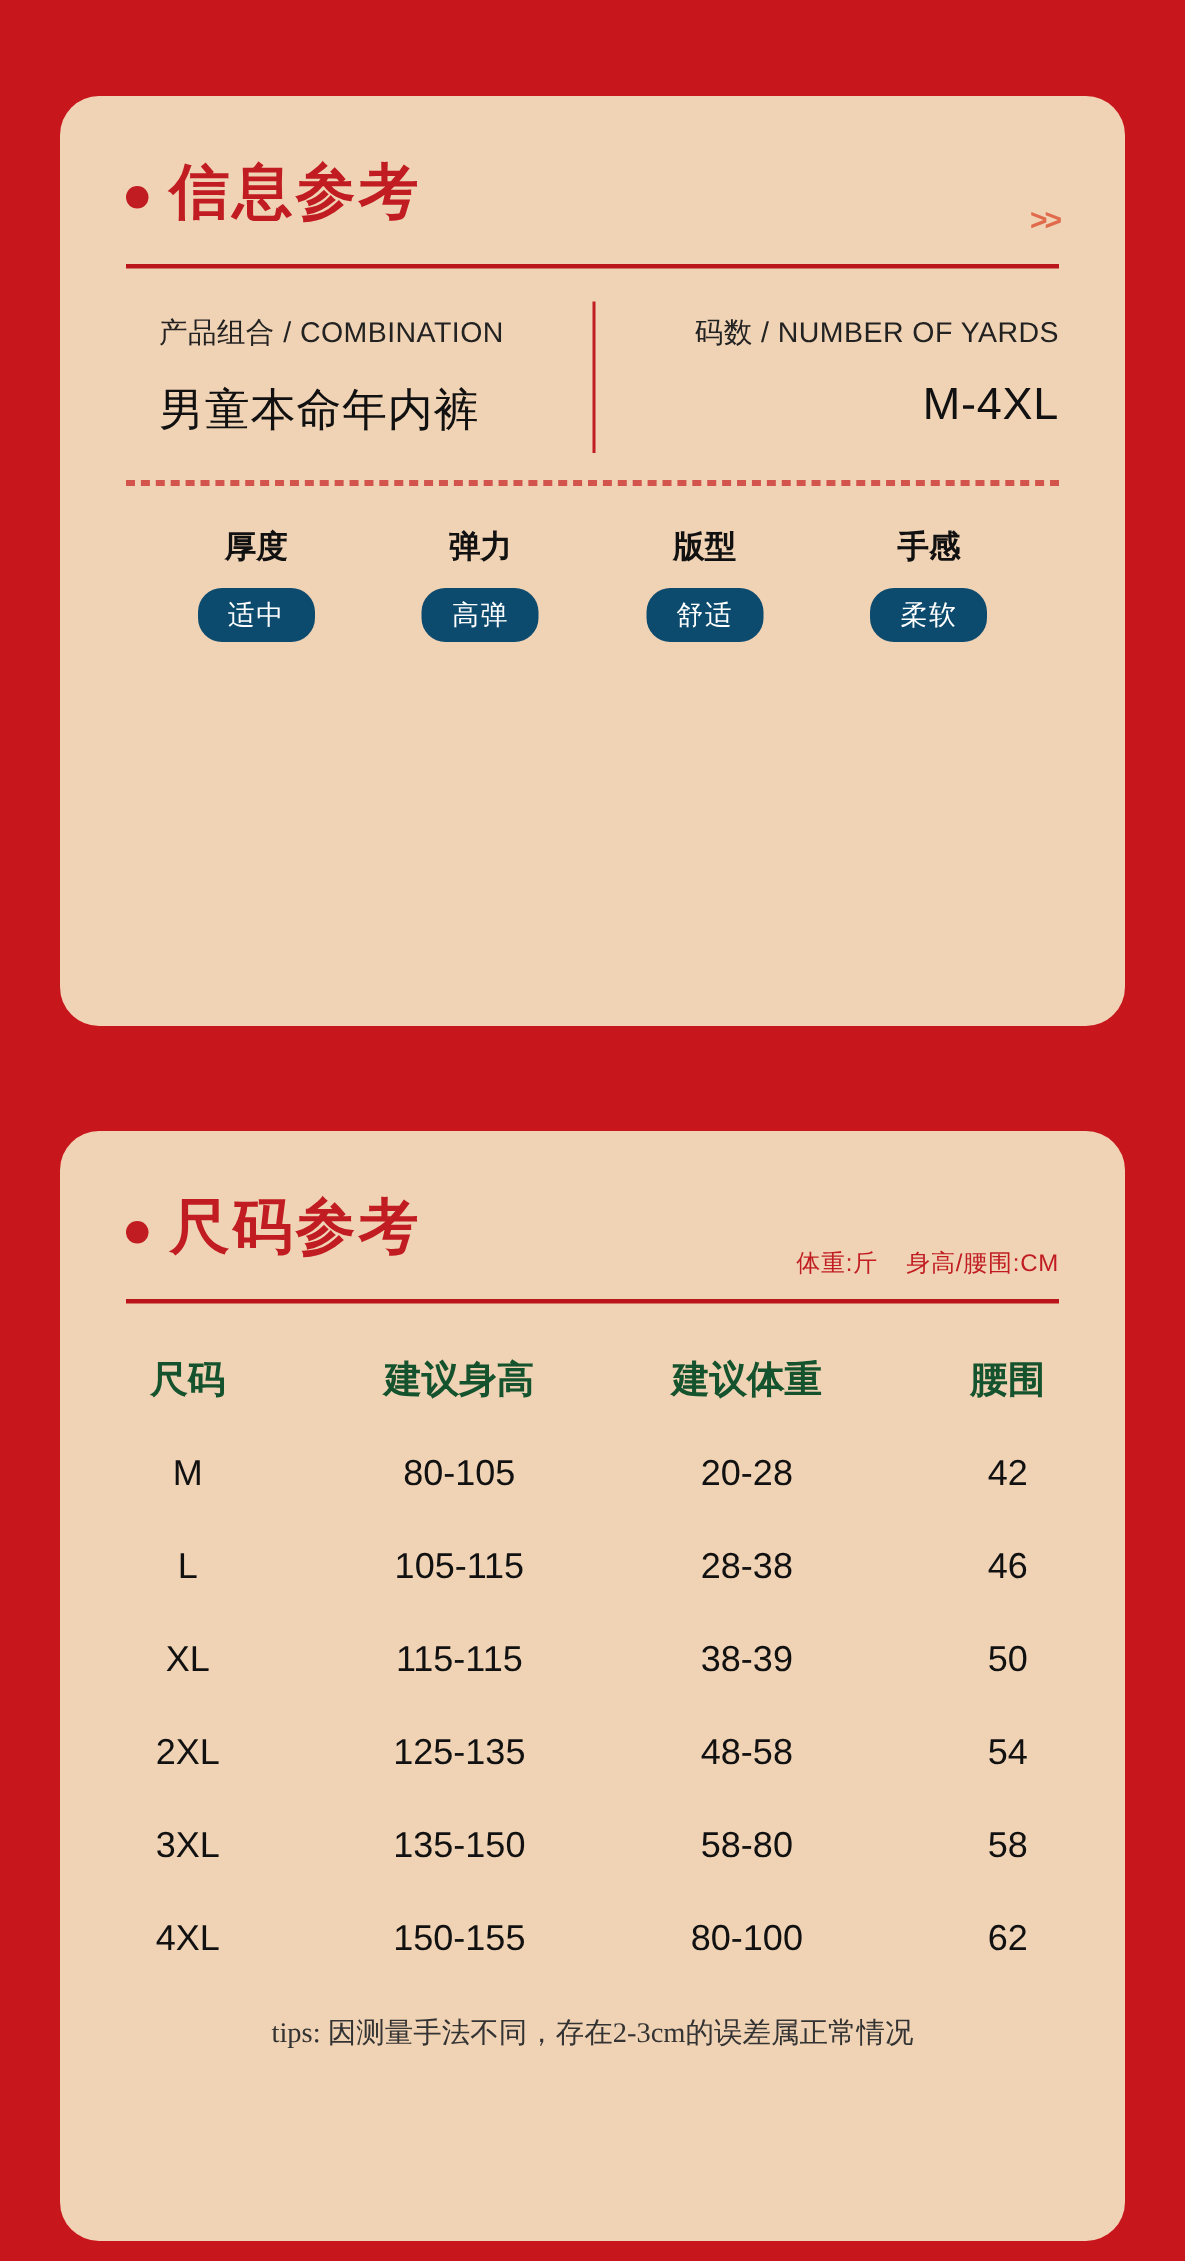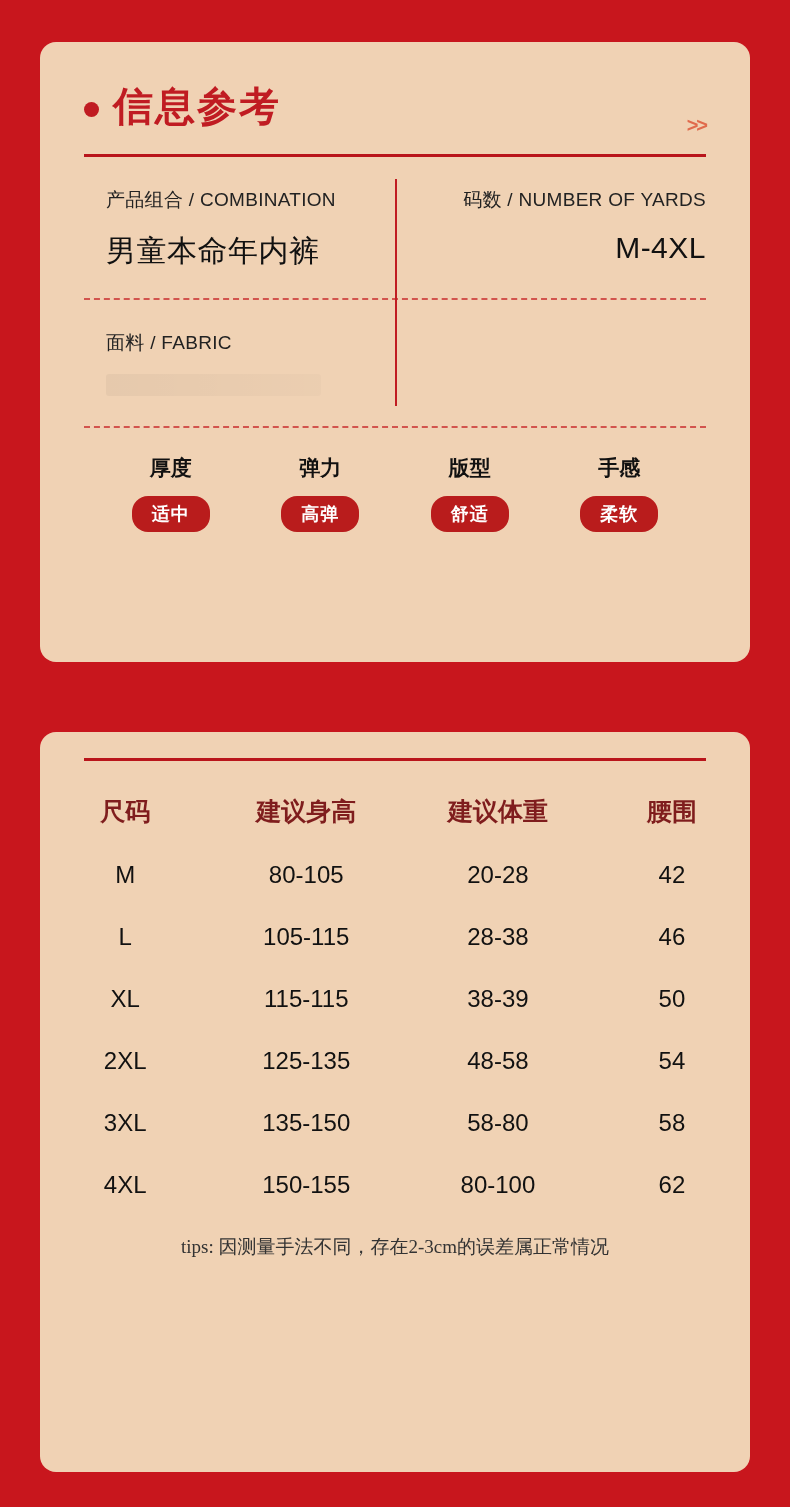--- a/index.html
+++ b/index.html
@@ -17,22 +17,23 @@
     position: relative;
     width: 790px;
     height: 1507px;
     background: #c8161d;
   }
 
   
   .card {
     position: absolute;
     background: #f0d2b4;
-    border-radius: 16px;
+    border-radius: 26px;
     box-sizing: border-box;
+    margin-top: 22px;
   }
 
   
   #info-card {
     left: 40px;
     top: 42px;
     width: 710px;
     height: 620px;
     padding: 0;
   }
@@ -138,24 +139,24 @@
     width: 25%;
   }
   .attr-name {
     font-size: 21px;
     font-weight: bold;
     color: #111;
     margin-bottom: 14px;
   }
   .attr-chip {
     display: inline-block;
-    background: #b91c1c;
+    background: #0c4a6e;
     color: #fff;
     font-size: 18px;
-    font-weight: bold;
+    font-weight: normal;
     border-radius: 16px;
     padding: 6px 20px;
     letter-spacing: 1px;
   }
 
   
   #size-card {
     left: 40px;
     top: 732px;
     width: 710px;
@@ -172,21 +173,21 @@
   .unit-note span { margin-left: 14px; }
 
   table.size-table {
     width: 100%;
     border-collapse: collapse;
     margin-top: 26px;
   }
   table.size-table th {
     font-size: 25px;
     font-weight: bold;
-    color: #7f1d1d;
+    color: #14532d;
     padding: 8px 0 16px 0;
   }
   table.size-table td {
     font-size: 24px;
     color: #111;
     text-align: center;
     padding: 17px 0;
   }
   .tips {
     text-align: center;
@@ -222,24 +223,20 @@
         </div>
         <div class="info-cell right">
           <div class="info-label">码数 / NUMBER OF YARDS</div>
           <div class="info-value">M-4XL</div>
         </div>
       </div>
 
       <div class="dash-sep"></div>
 
       <div class="info-row">
-        <div class="info-cell">
-          <div class="info-label">面料 / FABRIC</div>
-          <div class="info-value blank"></div>
-        </div>
       </div>
 
       <div class="dash-sep"></div>
     </div>
 
     <div class="attrs">
       <div class="attr">
         <div class="attr-name">厚度</div>
         <div class="attr-chip">适中</div>
       </div>
@@ -253,20 +250,30 @@
       </div>
       <div class="attr">
         <div class="attr-name">手感</div>
         <div class="attr-chip">柔软</div>
       </div>
     </div>
   </div>
 
   <div class="card" id="size-card">
 
+    <div class="card-head">
+      <div class="head-row">
+        <span class="bullet"></span>
+        <span class="head-title">尺码参考</span>
+      </div>
+      <div class="unit-note">
+        <span>体重:斤</span>
+        <span>身高/腰围:CM</span>
+      </div>
+    </div>
     <div class="head-rule"></div>
 
     <table class="size-table">
       <thead>
         <tr>
           <th style="width:24%">尺码</th>
           <th style="width:27%">建议身高</th>
           <th style="width:27%">建议体重</th>
           <th style="width:22%">腰围</th>
         </tr>

